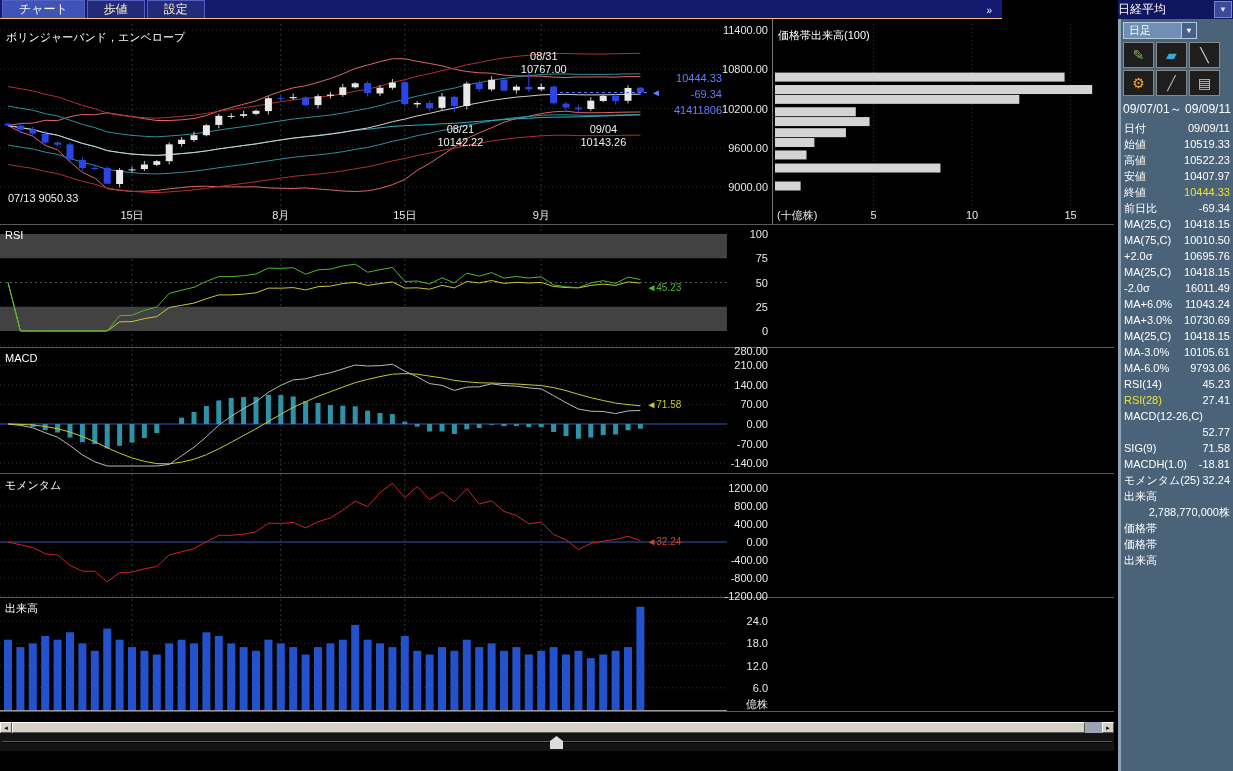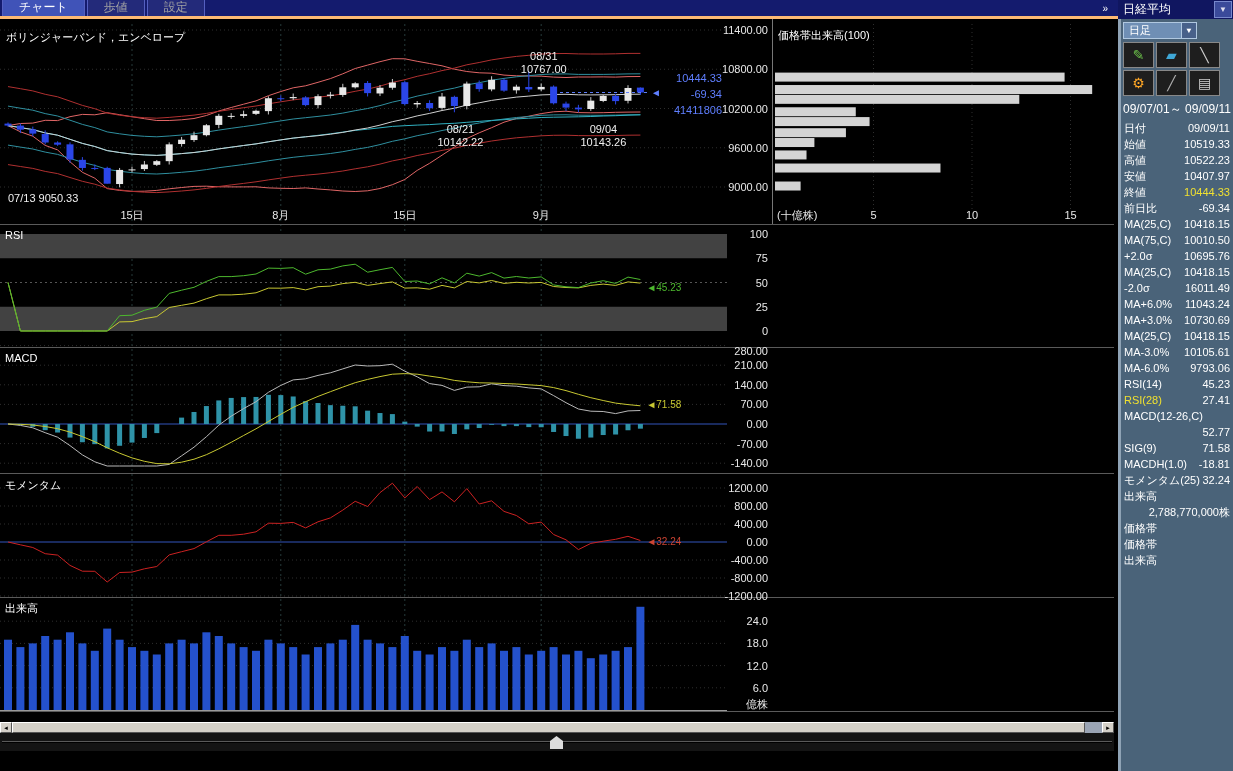--- a/index.html
+++ b/index.html
@@ -1,27 +1,27 @@
 <!DOCTYPE html>
 <html><head>
 <meta charset="utf-8">
 <style>
   html,body{margin:0;padding:0;background:#000;}
   #app{position:relative;width:1233px;height:771px;overflow:hidden;background:#000;
        font-family:"Liberation Sans","DejaVu Sans",sans-serif;-webkit-font-smoothing:none;}
   
-  .topbar{position:absolute;left:0;top:0;width:1118px;height:19px;background:#141b6e;
-          border-bottom:3px solid #fdba74;display:flex;align-items:flex-end;box-sizing:border-box;}
-  .tab{height:17px;margin-left:2px;padding:0 16px;font-size:12px;color:#a3a3a3;background:#232a7a;
+  .topbar{position:absolute;left:0;top:0;width:1002px;height:19px;background:#141b6e;
+          border-bottom:1px solid #fdba74;display:flex;align-items:flex-end;box-sizing:border-box;}
+  .tab{height:17px;margin-left:2px;padding:0 16px;font-size:12px;color:#fef9c3;background:#232a7a;
        border:1px solid #5560c0;border-bottom:none;display:flex;align-items:center;cursor:pointer;}
   .tab.active{background:#4053b8;color:#ffffff;}
   .chevron{margin-left:auto;color:#fff;font-size:10px;padding:0 10px 2px 0;cursor:pointer;}
   
   .symbolbox{position:absolute;left:1118px;top:0;width:115px;height:19px;background:#101660;color:#fff;
-             font-size:12px;display:flex;align-items:center;padding-left:5px;box-sizing:border-box;}
+             font-size:12px;display:flex;align-items:center;box-sizing:border-box;}
   .ddbtn{margin-left:auto;width:16px;height:15px;background:#3a4a9a;border:1px solid #7788cc;color:#dde;
          font-size:8px;display:flex;align-items:center;justify-content:center;margin-right:1px;cursor:pointer;}
   
   .sidebar{position:absolute;left:1118px;top:19px;width:115px;height:752px;background:#4a6379;
            border-left:3px solid #8fa3b5;box-sizing:border-box;color:#fff;}
   .tfrow{padding:3px 2px 2px 2px;}
   .combo{width:74px;height:17px;background:#6f8fb5;border:1px solid #b0c8e0;display:flex;align-items:center;
          font-size:11px;padding-left:5px;box-sizing:border-box;cursor:pointer;font-family:Liberation Mono, monospace;}
   .ddbtn2{margin-left:auto;width:14px;height:100%;background:#48618a;border-left:1px solid #b0c8e0;
           font-size:8px;display:flex;align-items:center;justify-content:center;}

